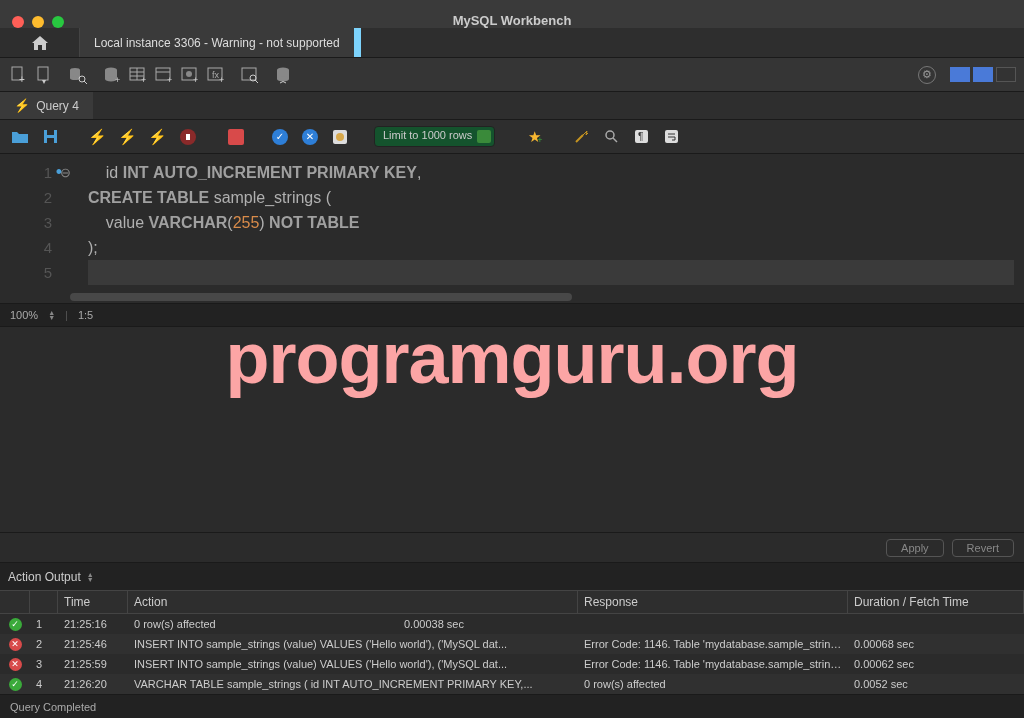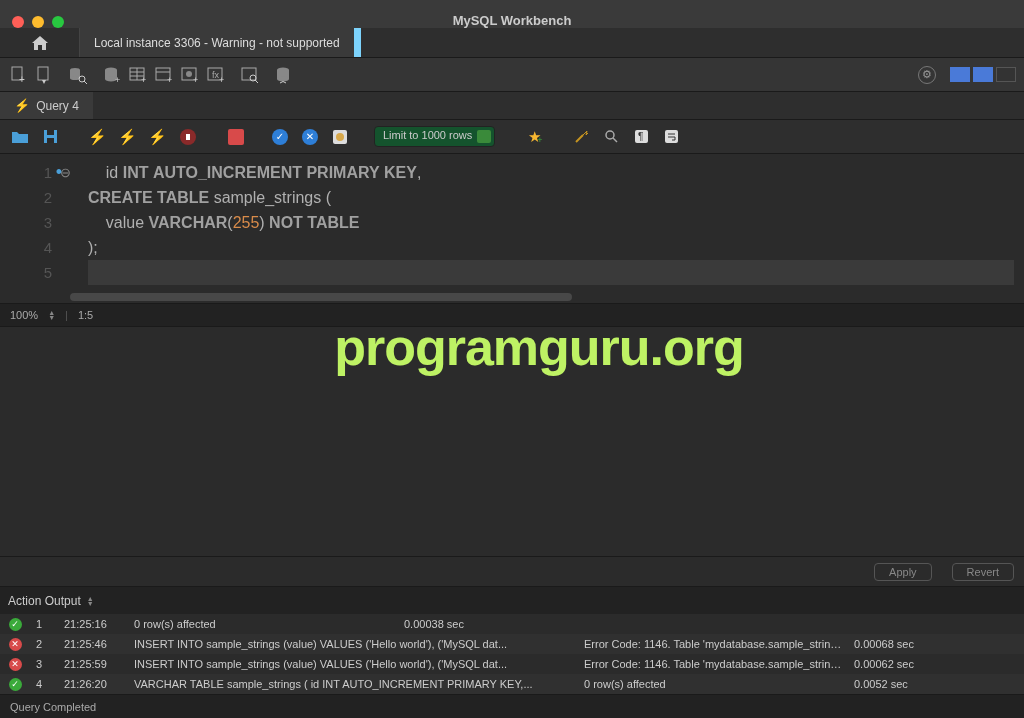--- a/index.html
+++ b/index.html
@@ -48,22 +48,22 @@
 .code .line { height: 25px; white-space: pre; color: #b0b0b0; }
 .code .line.active { background: #3a3a3a; }
 .kw { color: #a0a0a0; font-weight: 600; }
 .num { color: #d88b4a; }
 .ident { color: #b0b0b0; }
 .scrollbar-h { height: 12px; background: #2b2b2b; padding: 0 10px; display: flex; align-items: center; }
 .scrollbar-h .thumb { width: 50%; height: 8px; background: #484848; border-radius: 4px; margin-left: 60px; }
 .statusbar-ed { height: 24px; background: #222; display: flex; align-items: center; padding: 0 10px; gap: 10px; font-size: 11px; color: #aaa; border-top: 1px solid #1a1a1a; border-bottom: 1px solid #1a1a1a; }
 .stepper { display: flex; flex-direction: column; gap: 0; font-size: 7px; color: #888; line-height: 5px; }
 .watermark-area { flex: 1; background: #2b2b2b; position: relative; overflow: hidden; }
-.watermark { position: absolute; top: -10px; left: 50%; transform: translateX(-50%); font-size: 52px; font-weight: 700; color: #bef264; letter-spacing: -1px; white-space: nowrap; margin-left: 27px; }
-.apply-bar { height: 30px; background: #2b2b2b; display: flex; align-items: center; justify-content: flex-end; padding: 4px 10px; gap: 20px; border-top: 1px solid #1a1a1a; }
+.watermark { position: absolute; top: -10px; left: 50%; transform: translateX(-50%); font-size: 72px; font-weight: 700; color: #fca5a5; letter-spacing: -1px; white-space: nowrap; }
+.apply-bar { height: 30px; background: #2b2b2b; display: flex; align-items: center; justify-content: flex-end; padding: 4px 10px; gap: 8px; border-top: 1px solid #1a1a1a; }
 .btn { padding: 2px 14px; border: 1px solid #555; border-radius: 4px; font-size: 11px; color: #888; background: transparent; cursor: pointer; }
 .output-header { height: 28px; background: #222; display: flex; align-items: center; padding: 0 8px; gap: 6px; font-size: 12px; border-top: 1px solid #1a1a1a; }
 .output-table { font-size: 12px; background: #2b2b2b; }
 .ot-head { display: flex; height: 24px; align-items: center; border-top: 1px solid #444; border-bottom: 1px solid #444; background: #2e2e2e; }
 .ot-head > div { padding: 0 6px; border-right: 1px solid #444; height: 100%; display: flex; align-items: center; font-weight: 400; }
 .ot-row { display: flex; height: 20px; align-items: center; font-size: 11px; }
 .ot-row:nth-child(even) { background: #303030; }
 .ot-row > div { padding: 0 6px; overflow: hidden; text-overflow: ellipsis; white-space: nowrap; }
 .c-status { width: 30px; display: flex; justify-content: center; }
 .c-idx { width: 28px; }
@@ -323,20 +323,28 @@
 
 <div class="output-header">
   <span>Action Output</span>
   <div class="stepper">
       <span>▲</span>
       <span>▼</span>
     </div>
 </div>
 
 <div class="output-table">
+  <div class="ot-head">
+    <div class="c-status"></div>
+    <div class="c-idx"></div>
+    <div class="c-time">Time</div>
+    <div class="c-action">Action</div>
+    <div class="c-resp">Response</div>
+    <div class="c-dur">Duration / Fetch Time</div>
+  </div>
   <div id="output-rows">
       <div class="ot-row">
         <div class="c-status">
           <span class="st-ok">✓</span>
         </div>
         <div class="c-idx">1</div>
         <div class="c-time">21:25:16</div>
         <div class="c-resp">0 row(s) affected</div>
         <div class="c-dur">0.00038 sec</div>
       </div>

